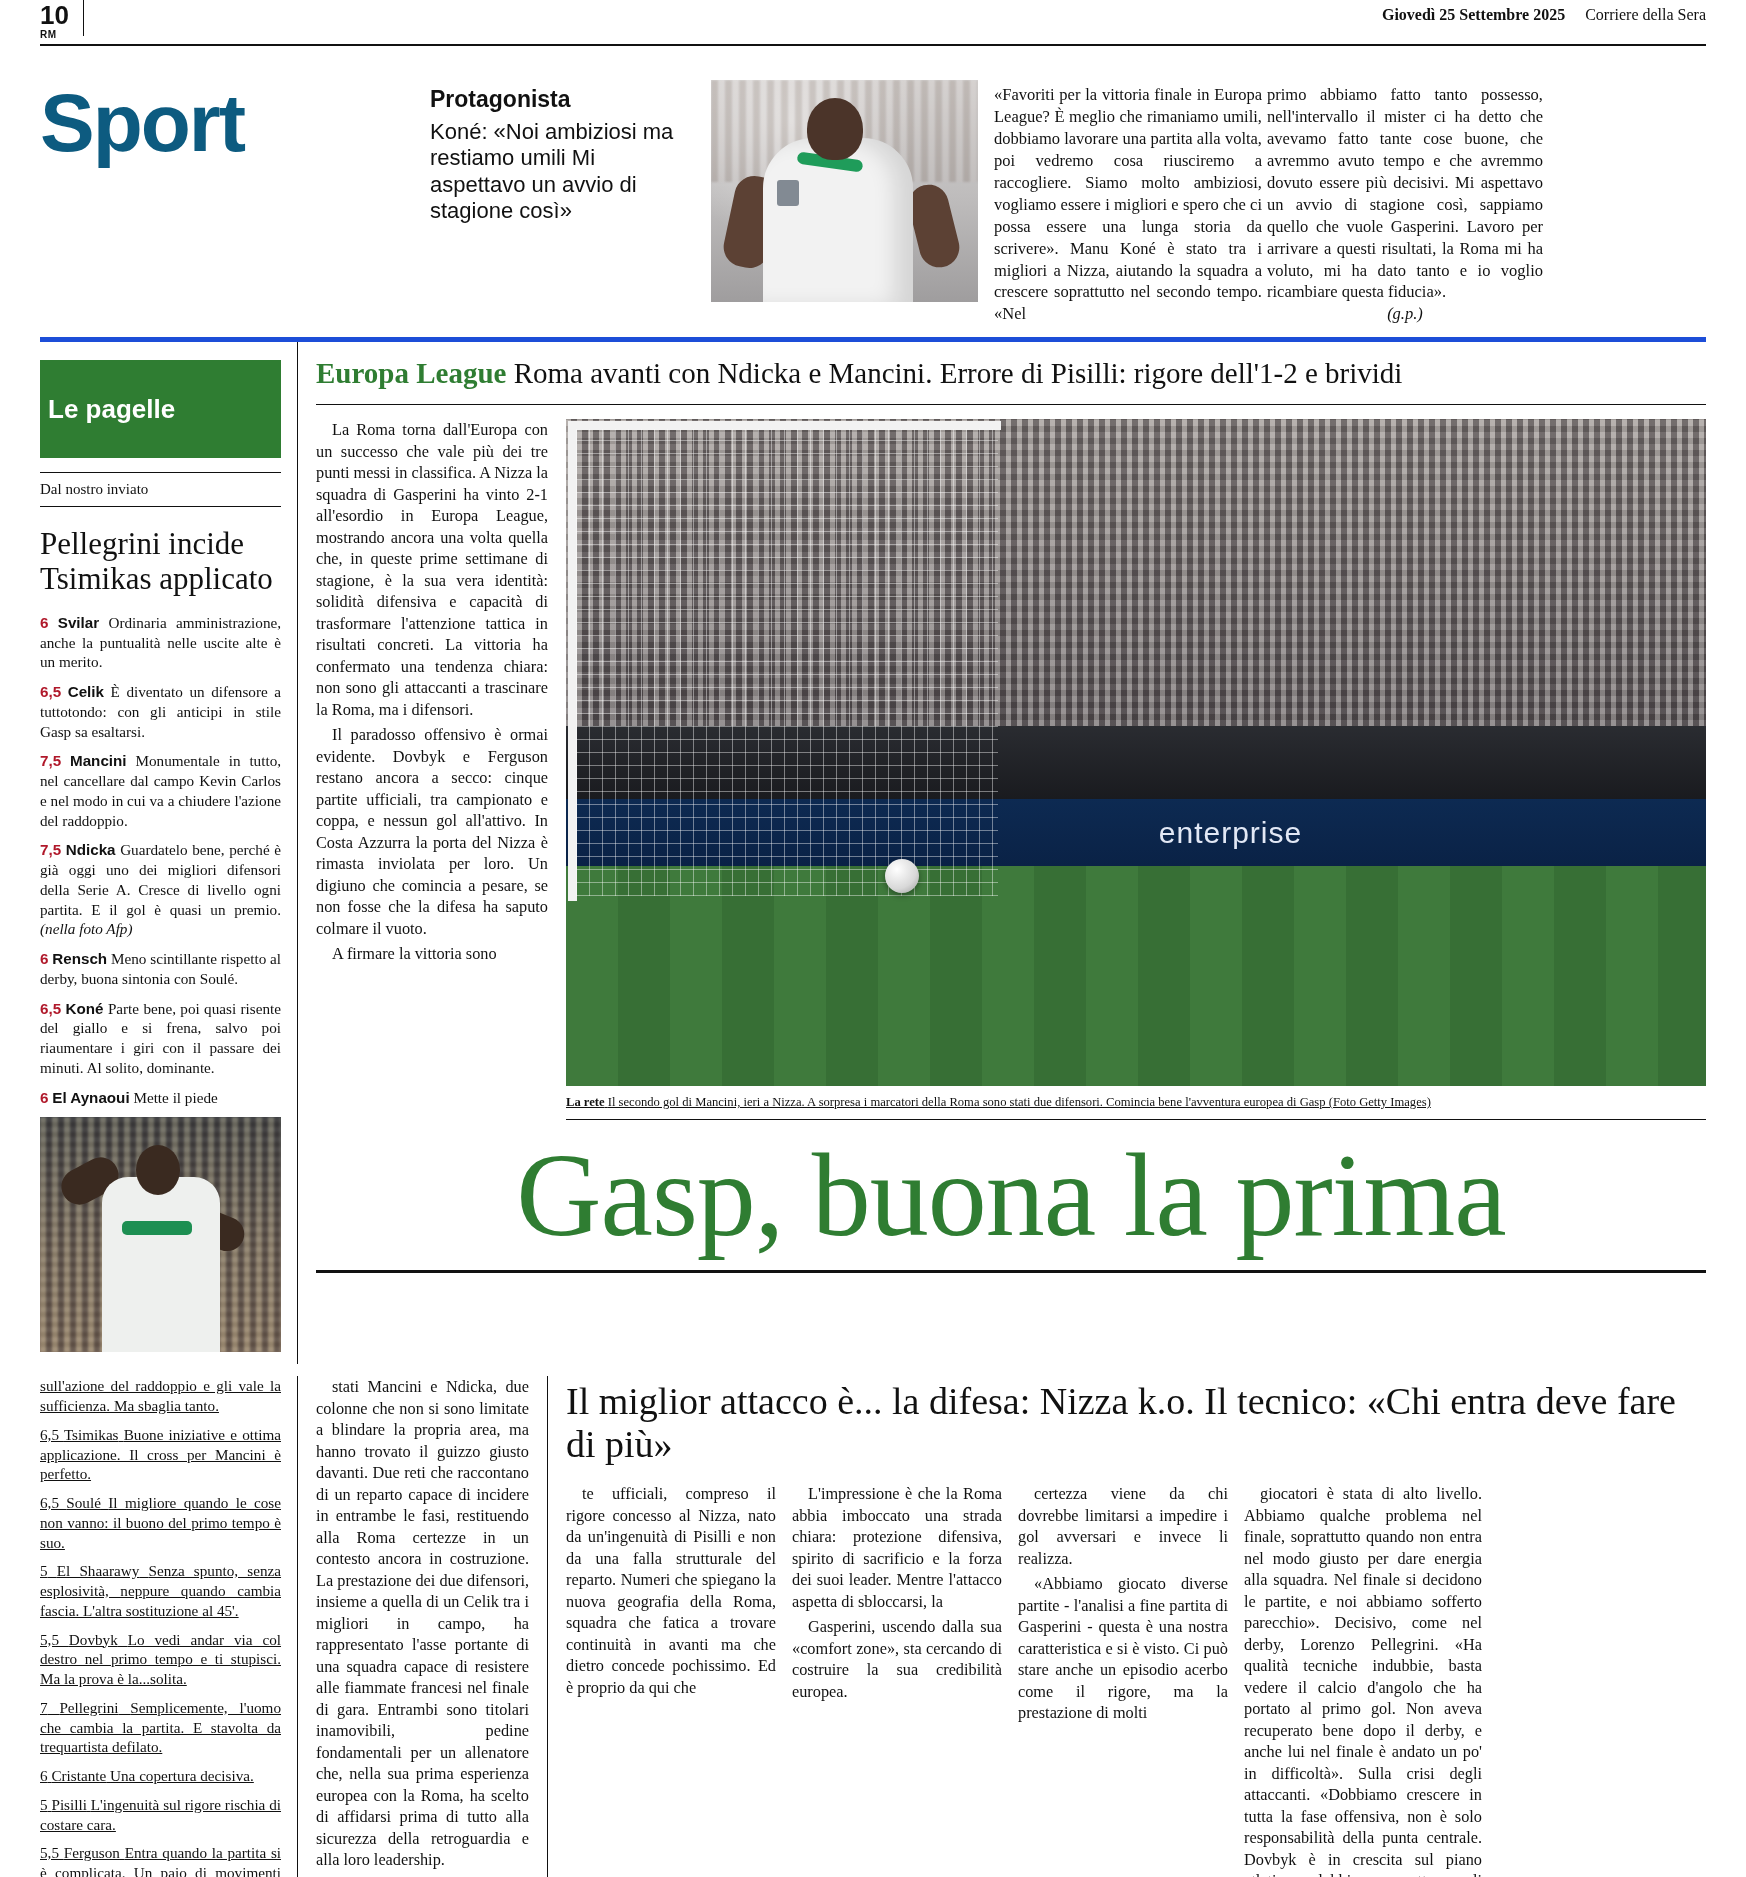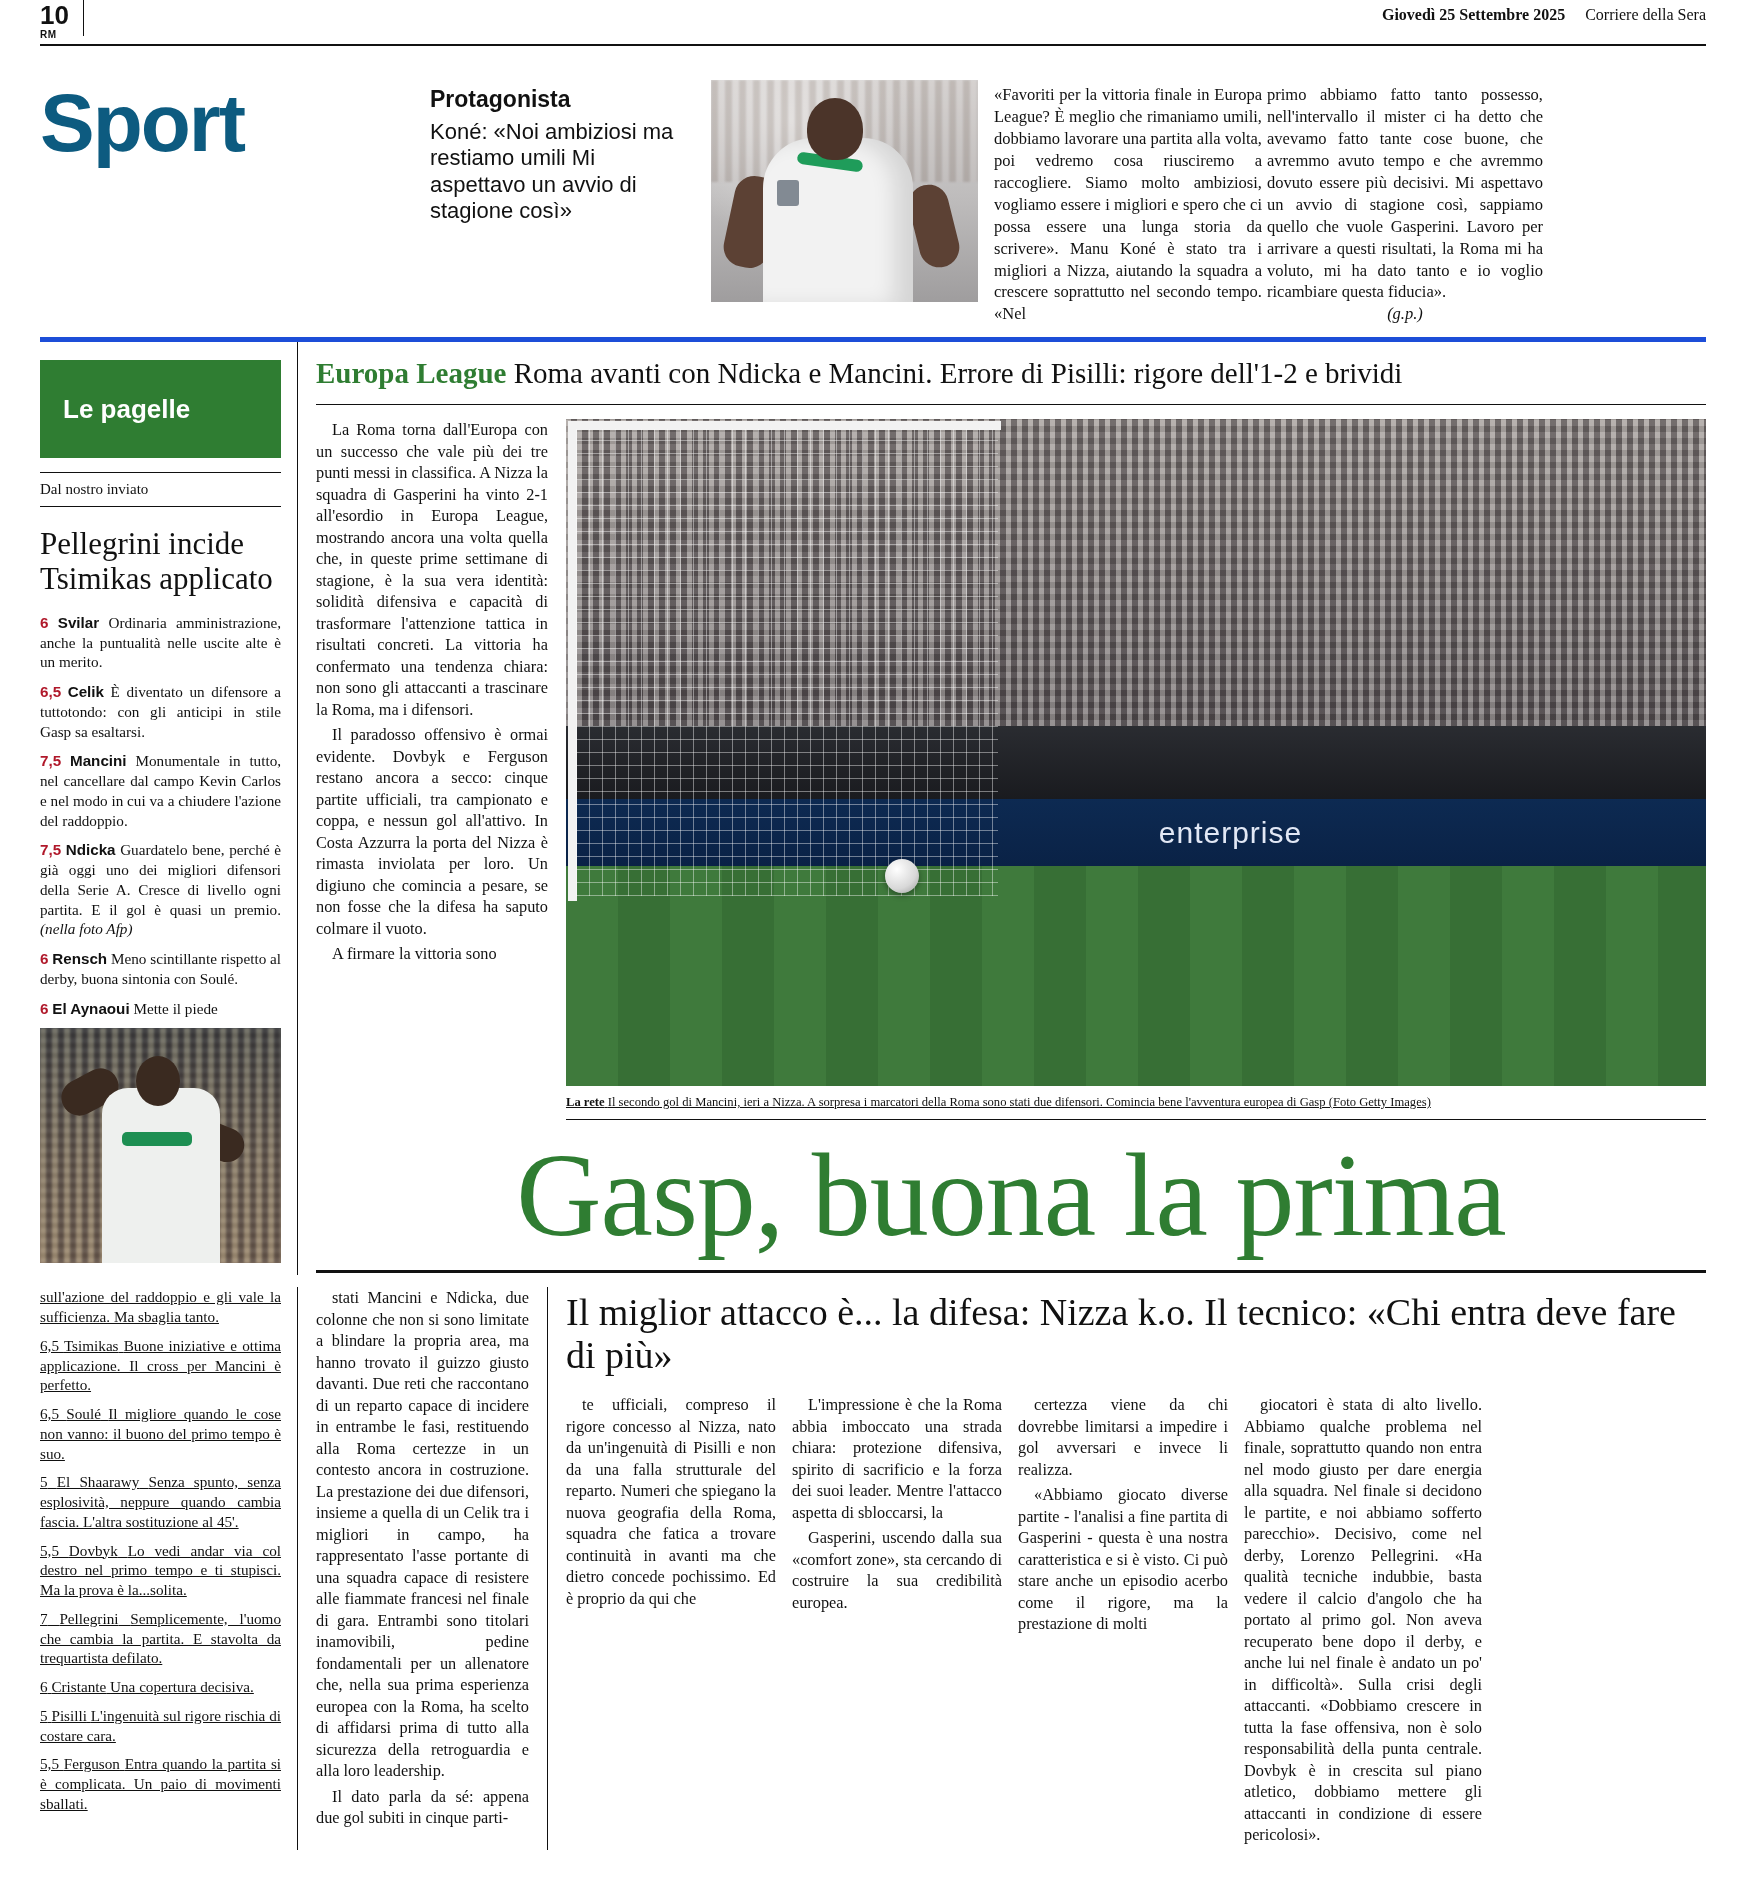--- a/index.html
+++ b/index.html
@@ -67,21 +67,21 @@
   .kone-text-col2 { width:276px; font-size:16.5px; line-height:1.33; text-align:justify; padding-top:12px; margin-left:5px; }
   .sig-right { text-align:center; font-style:italic; }
 
   
   .body-grid { display:flex; padding-top:0; }
   .col-left { width:258px; padding-right:16px; border-right:1px solid #111; }
   .col-main { flex:1; padding-left:18px; }
 
   
   .pagelle-box { background:#2f7d32; color:#fff; font-family:"Liberation Sans", sans-serif;
-     font-weight:bold; font-size:26px; padding:22px 23px; margin-top:18px; height:98px; display:flex; align-items:center;}
+     font-weight:bold; font-size:26px; padding:22px 8px; margin-top:18px; height:98px; display:flex; align-items:center;}
   .dal-nostro { border-top:1px solid #111; border-bottom:1px solid #111; margin-top:14px; padding:8px 0 8px 0; font-size:15px; }
   .pagelle-head { font-family:"Liberation Serif", serif; font-size:31px; line-height:1.12; margin:20px 0 16px 0; }
   .pagelle-list p { font-size:15.2px; line-height:1.3; margin:0 0 10px 0; text-align:justify;}
   .pagelle-list .v { color:#b0182a; font-family:"Liberation Sans", sans-serif; font-weight:bold; }
   .pagelle-list .n { font-family:"Liberation Sans", sans-serif; font-weight:bold; }
   .pagelle-list .it { font-style:italic; }
 
   .left-photo { width:100%; height:235px; margin:10px 0 12px 0; position:relative; overflow:hidden;
      background:linear-gradient(180deg,#3a3f45 0%,#6a5f57 55%,#7d6b5d 100%); }
   .left-photo .crowd { position:absolute; inset:0; background:
@@ -206,20 +206,21 @@
         <span>Le pagelle</span>
       </div>
       <div class="dal-nostro">Dal nostro inviato</div>
       <div class="pagelle-head">Pellegrini incide Tsimikas applicato</div>
       <div class="pagelle-list">
         <p><span class="v">6</span> <span class="n">Svilar</span> <span>Ordinaria amministrazione, anche la puntualità nelle uscite alte è un merito.</span></p>
         <p><span class="v">6,5</span> <span class="n">Celik</span> <span>È diventato un difensore a tuttotondo: con gli anticipi in stile Gasp sa esaltarsi.</span></p>
         <p><span class="v">7,5</span> <span class="n">Mancini</span> <span>Monumentale in tutto, nel cancellare dal campo Kevin Carlos e nel modo in cui va a chiudere l'azione del raddoppio.</span></p>
         <p><span class="v">7,5</span> <span class="n">Ndicka</span> <span>Guardatelo bene, perché è già oggi uno dei migliori difensori della Serie A. Cresce di livello ogni partita. E il gol è quasi un premio.</span> <span class="it">(nella foto Afp)</span></p>
         <p><span class="v">6</span> <span class="n">Rensch</span> <span>Meno scintillante rispetto al derby, buona sintonia con Soulé.</span></p>
+        <p><span class="v">6,5</span> <span class="n">Koné</span> <span>Parte bene, poi quasi risente del giallo e si frena, salvo poi riaumentare i giri con il passare dei minuti. Al solito, dominante.</span></p>
         <p><span class="v">6</span> <span class="n">El Aynaoui</span> <span>Mette il piede</span></p>
       </div>
       <div class="left-photo">
         <div class="crowd"></div>
         <div class="p-arm"></div>
         <div class="p-arm2"></div>
         <div class="p-body"></div>
         <div class="green"></div>
         <div class="p-head"></div>
       </div>

